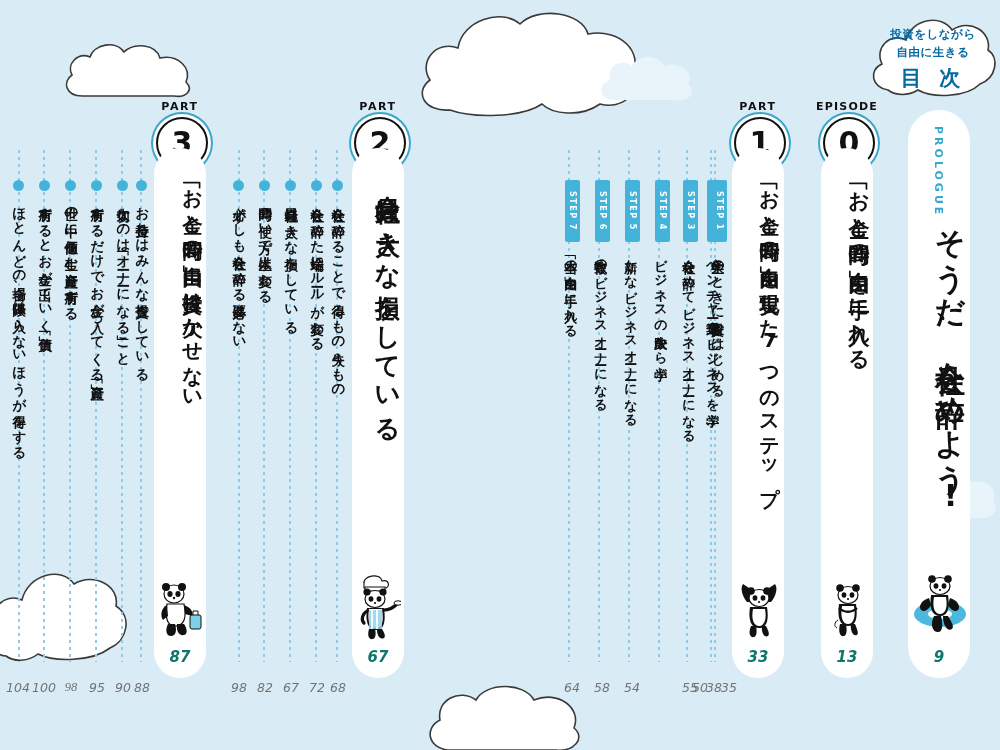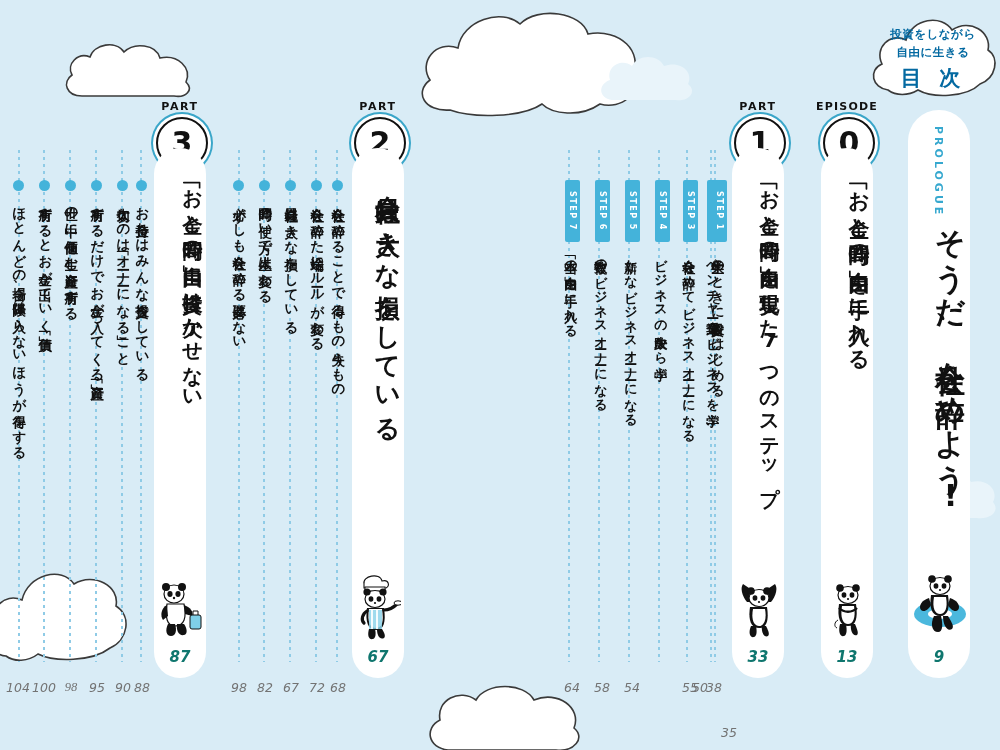--- a/index.html
+++ b/index.html
@@ -290,21 +290,21 @@
   <div class="steptab" style="left:707px;top:180px;height:62px;">
     <span>STEP 2</span>
     </div>
   <div class="steptxt" style="left:705px;top:250px;height:400px;">ベンチャー企業でビジネスを学ぶ</div>
   <div class="pagenum" style="left:701px;top:680px;">38</div>
 
   <div class="steptab" style="left:712px;top:180px;height:62px;">
     <span>STEP 1</span>
     </div>
   <div class="steptxt" style="left:710px;top:250px;height:400px;">大学生のときに投資をはじめる</div>
-  <div class="pagenum" style="left:716px;top:680px;margin-top:45px;">35</div>
+  <div class="pagenum" style="left:716px;top:680px;">35</div>
 
   <div class="part-kicker" style="left:730px;top:100px;width:56px;">PART</div>
   <div class="badge" style="left:734px;top:117px;width:48px;height:48px;">1</div>
   <div class="card" style="left:732px;top:148px;width:52px;height:530px;"></div>
   <div class="vtitle" style="left:735px;top:176px;width:46px;height:380px;font-size:20px;">「お金と時間の自由」を実現した7つのステップ</div>
   <div class="panda" style="left:738px;top:578px;width:42px;height:62px;">
     <svg viewBox="0 0 42 62" width="42" height="62">
       <path d="M9 24 C4 18 2 10 5 6 L11 10 C12 16 12 20 12 24 Z" fill="#111"></path>
       <path d="M33 24 C38 18 40 10 37 6 L31 10 C30 16 30 20 30 24 Z" fill="#111"></path>
       <ellipse cx="21" cy="20" rx="10" ry="8.5" fill="#fff" stroke="#111" stroke-width="1.2"></ellipse>

